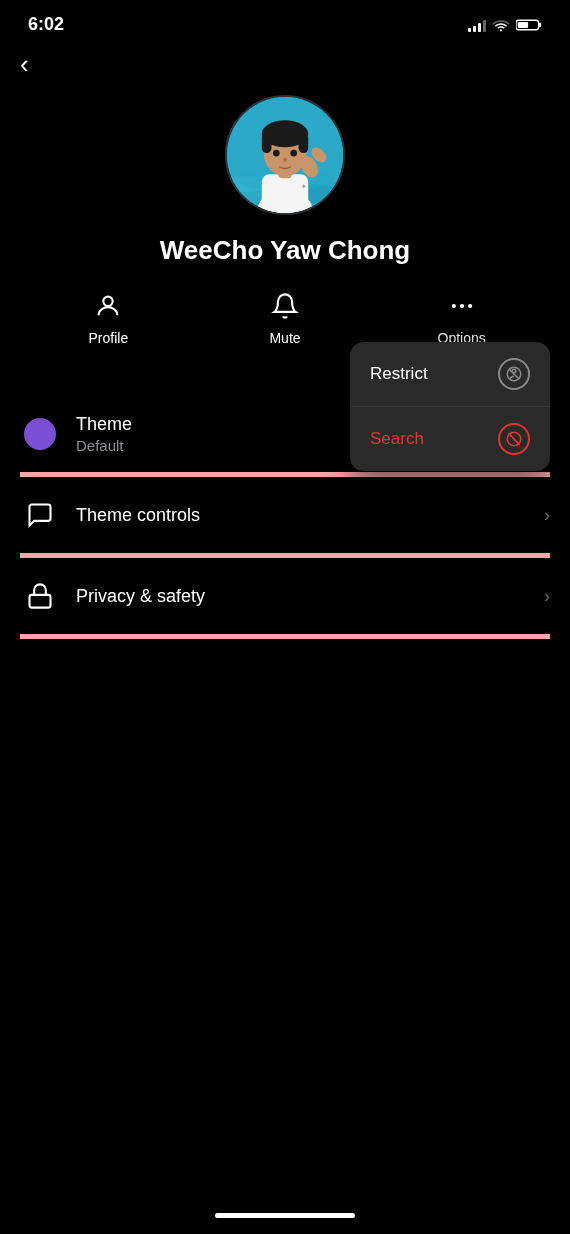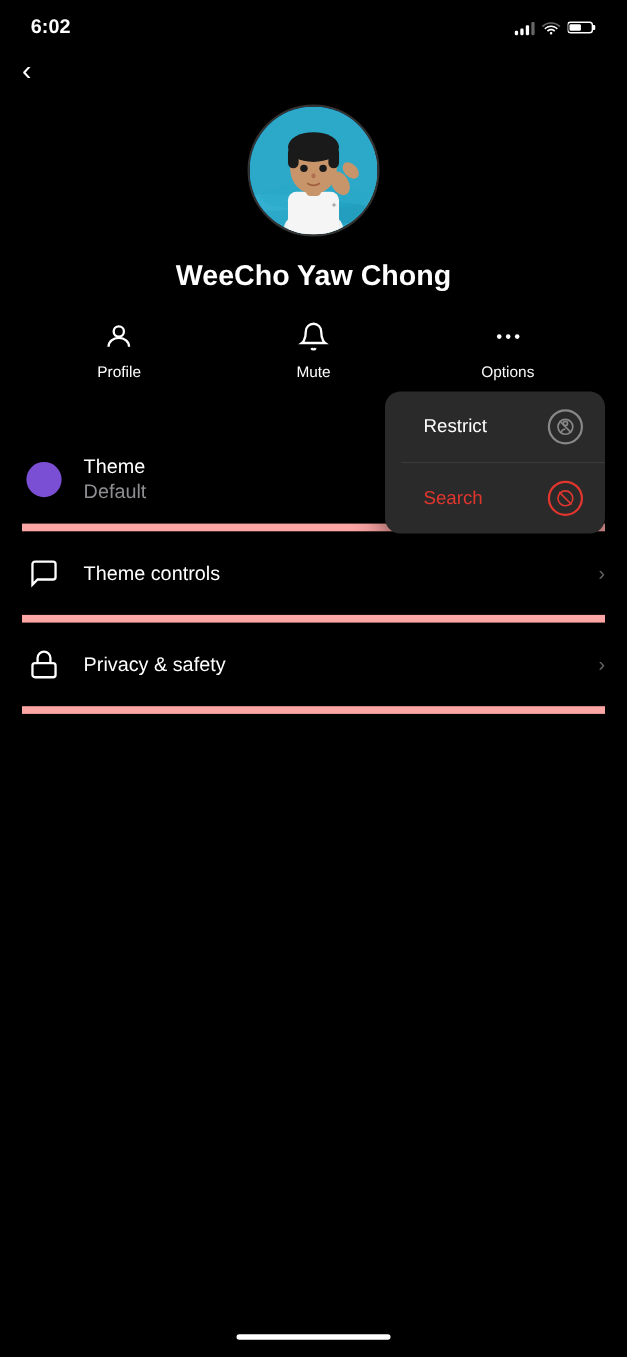--- a/index.html
+++ b/index.html
@@ -128,29 +128,28 @@
 
     .action-label {
       font-size: 14px;
       color: #fff;
       font-weight: 400;
     }
 
     
     .options-dropdown {
       position: absolute;
-      top: 74px;
+      top: 60px;
       right: 20px;
       background: #2a2a2a;
       border-radius: 14px;
       overflow: hidden;
       min-width: 200px;
       z-index: 100;
       box-shadow: 0 8px 30px rgba(0,0,0,0.6);
-      padding-left: 15px;
     }
 
     .dropdown-item {
       display: flex;
       align-items: center;
       justify-content: space-between;
       padding: 16px 20px;
       cursor: pointer;
     }
 
@@ -187,21 +186,21 @@
     
     .settings-list {
       margin-top: 40px;
       padding: 0 20px;
     }
 
     .settings-item {
       display: flex;
       align-items: center;
       padding: 18px 0;
-      border-bottom: 7px solid #fca5a5;
+      border-bottom: 5px solid #fca5a5;
       cursor: pointer;
       position: relative;
     }
 
     .settings-item-icon {
       width: 40px;
       height: 40px;
       display: flex;
       align-items: center;
       justify-content: center;
@@ -220,21 +219,21 @@
       flex: 1;
     }
 
     .settings-item-title {
       font-size: 18px;
       color: #fff;
       font-weight: 400;
     }
 
     .settings-item-subtitle {
-      font-size: 18px;
+      font-size: 15px;
       color: #8e8e93;
       margin-top: 2px;
     }
 
     .settings-chevron {
       color: #666;
       font-size: 18px;
     }
 
     

